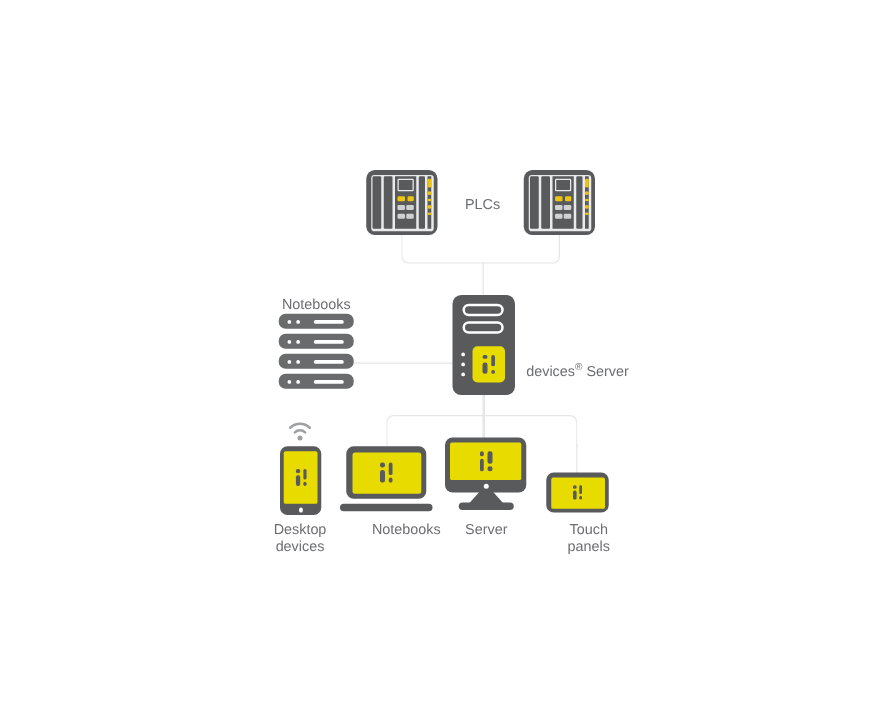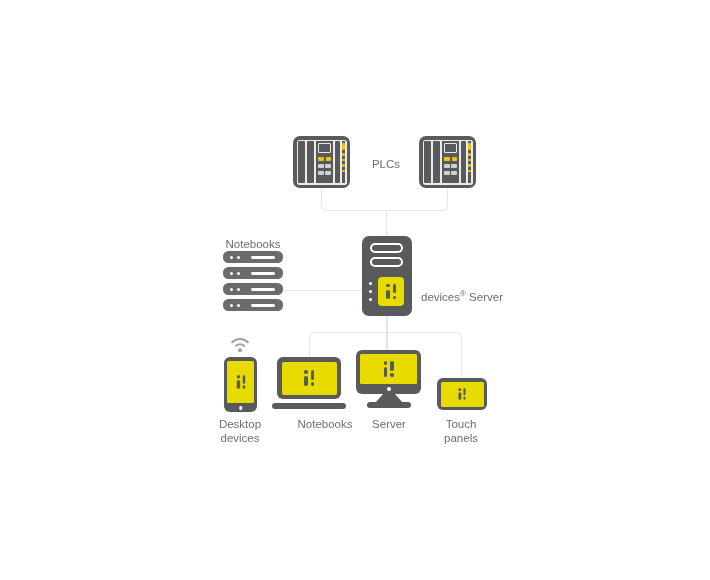--- a/index.html
+++ b/index.html
@@ -110,21 +110,21 @@
                    background: #E8DB00; border-radius: 1.5px;
                    display: flex; align-items: center; justify-content: center; }
 
   
   #lbl-plcs     { left: 356px; top: 157px; width: 60px; }
   #lbl-database { left: 221px; top: 237px; width: 64px; }
   #lbl-server   { left: 421px; top: 289px; width: 100px; text-align: left; }
   #lbl-mobile   { left: 216px; top: 417px; width: 48px; }
   #lbl-notebook { left: 285px; top: 417px; width: 80px; }
   #lbl-desktop  { left: 349px; top: 417px; width: 80px; }
-  #lbl-touch    { left: 437px; top: 417px; width: 48px; }
+  #lbl-touch    { left: 447px; top: 417px; width: 48px; }
 </style>
 </head>
 <body>
 
 <div class="canvas">
 
   <div class="conn" id="conn-plcs"></div>
   <div class="conn" id="conn-plcs-stem"></div>
   <div class="conn" id="conn-db"></div>
   <div class="conn" id="conn-server-desktop"></div>

